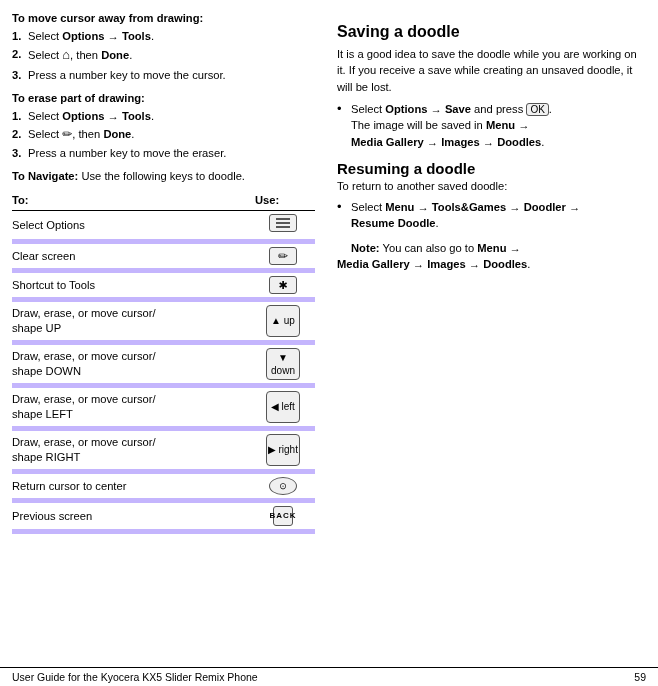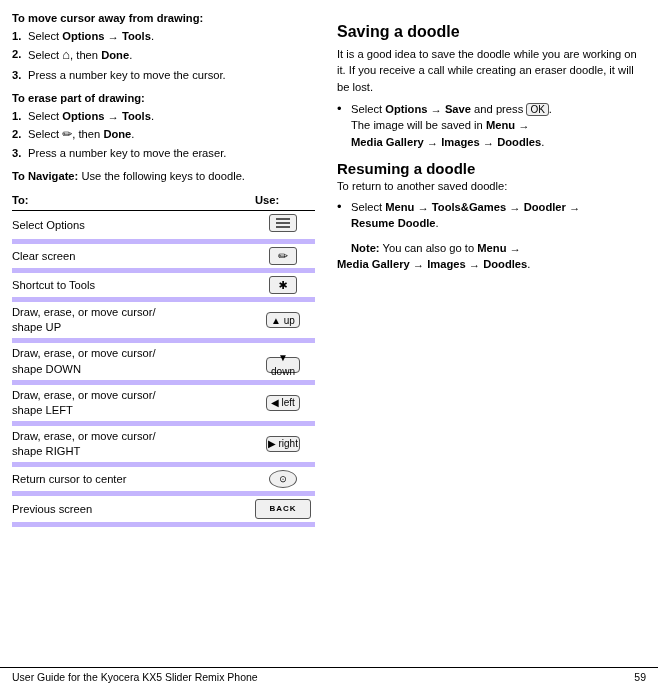--- a/index.html
+++ b/index.html
@@ -93,21 +93,21 @@
       text-align: center;
       width: 60px;
     }
     .key-icon {
       display: inline-flex;
       align-items: center;
       justify-content: center;
       border: 1.5px solid #555;
       border-radius: 4px;
       width: 34px;
-      height: 16px;
+      height: 32px;
       font-size: 10px;
       background: #f0f0f0;
       font-family: Arial, sans-serif;
     }
     .key-icon-menu {
       display: inline-block;
       width: 28px;
       height: 18px;
       border: 1.5px solid #555;
       border-radius: 3px;
@@ -147,21 +147,21 @@
       height: 18px;
       font-size: 11px;
       background: #f0f0f0;
     }
     .key-back {
       display: inline-flex;
       align-items: center;
       justify-content: center;
       border: 1.5px solid #555;
       border-radius: 3px;
-      width: 56px;
+      width: 20px;
       height: 20px;
       font-size: 8px;
       font-weight: bold;
       background: #f0f0f0;
       letter-spacing: 1px;
       flex-direction: column;
     }
     .key-center {
       display: inline-flex;
       align-items: center;
@@ -307,21 +307,21 @@
             </td>
           </tr>
         </tbody>
       </table>
     </div>
 
     <div class="right-col">
 
       <div class="big-heading">Saving a doodle</div>
 
-      <p style="margin-bottom:6px;">It is a good idea to save the doodle while you are working on it. If you receive a call while creating an eraser doodle, it will be lost.</p>
+      <p style="margin-bottom:6px;">It is a good idea to save the doodle while you are working on it. If you receive a save while creating an unsaved doodle, it will be lost.</p>
 
       <ul class="bullet-list">
         <li>
           <span class="bullet">•</span>
           <span>
             Select <span class="bold">Options</span> → <span class="bold">Save</span> and press 
             <span style="border:1.5px solid #555; border-radius:3px; padding:0 3px; font-size:10px; background:#f0f0f0;margin-top:28px;">OK</span>.<br>
             The image will be saved in <span class="bold">Menu</span> →<br>
             <span class="bold">Media Gallery</span> → <span class="bold">Images</span> → <span class="bold">Doodles</span>.
           </span>

